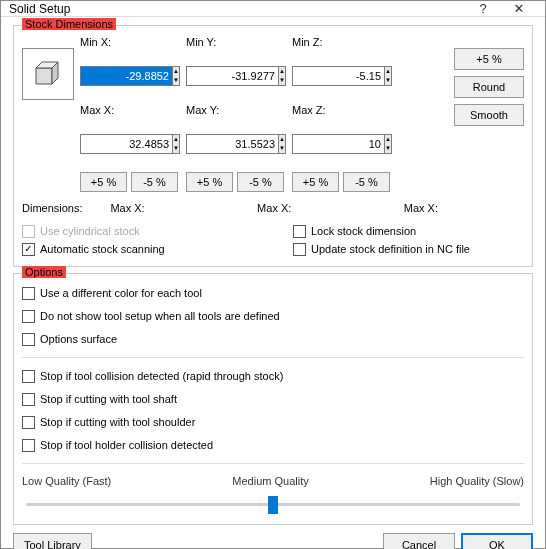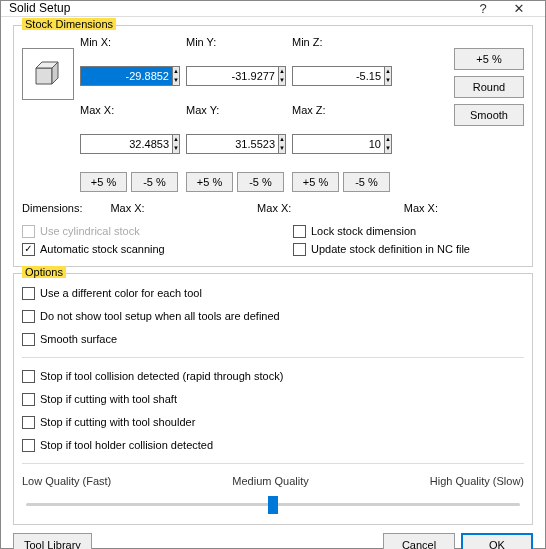--- a/index.html
+++ b/index.html
@@ -1,23 +1,23 @@
 <!DOCTYPE html>
 <html><head>
 <meta charset="utf-8">
 <style>
 * { box-sizing: border-box; font-family: "Segoe UI", Tahoma, sans-serif; font-size: 11px; }
 body { margin: 0; background: #fff; }
 .window { width: 546px; height: 549px; border: 1px solid #888; background: #fff; display: flex; flex-direction: column; }
-.titlebar { height: 28px; display: flex; align-items: flex-start; padding: 0 8px; border-bottom: 1px solid #ddd; }
+.titlebar { height: 28px; display: flex; align-items: center; padding: 0 8px; border-bottom: 1px solid #ddd; }
 .titlebar .title { flex: 1; font-size: 12px; }
 .titlebar .tbtn { width: 36px; text-align: center; font-size: 13px; color: #333; }
 .content { padding: 8px 12px 10px 12px; flex: 1; display: flex; flex-direction: column; }
 .groupbox { border: 1px solid #ccc; margin-bottom: 6px; position: relative; padding: 10px 8px 8px 8px; }
-.groupbox > .glabel { position: absolute; top: -8px; left: 8px; background: #fde047; padding: 0 3px; color: #000; }
+.groupbox > .glabel { position: absolute; top: -8px; left: 8px; background: #ef4444; padding: 0 3px; color: #000; }
 .stock-top { display: flex; gap: 6px; align-items: flex-start; }
 .cube { width: 52px; height: 52px; border: 1px solid #888; display: flex; align-items: center; justify-content: center; margin-top: 12px; }
 .cols { display: flex; gap: 8px; flex: 1; }
 .col { display: flex; flex-direction: column; gap: 18px; width: 98px; }
 .lbl { font-size: 11px; }
 .spin { display: flex; }
 .spin input { width: 92px; height: 20px; border: 1px solid #7a7a7a; border-right: none; text-align: right; padding: 1px 3px; }
 .spin .sel { background: #0078d7; color: #fff; }
 .spin .arrows { width: 16px; height: 20px; border: 1px solid #7a7a7a; display: flex; flex-direction: column; }
 .spin .arrows div { flex: 1; font-size: 6px; text-align: center; line-height: 8px; background: #e9e9e9; }
@@ -190,21 +190,21 @@
         <div class="chk">
             <span class="box"></span>
             <span>Use a different color for each tool</span>
           </div>
         <div class="chk">
             <span class="box"></span>
             <span>Do not show tool setup when all tools are defined</span>
           </div>
         <div class="chk">
             <span class="box"></span>
-            <span>Smooth surface</span>
+            <span>Options surface</span>
           </div>
         <div class="sep"></div>
         <div class="chk">
             <span class="box"></span>
             <span>Stop if tool collision detected (rapid through stock)</span>
           </div>
         <div class="chk">
             <span class="box"></span>
             <span>Stop if cutting with tool shaft</span>
           </div>

